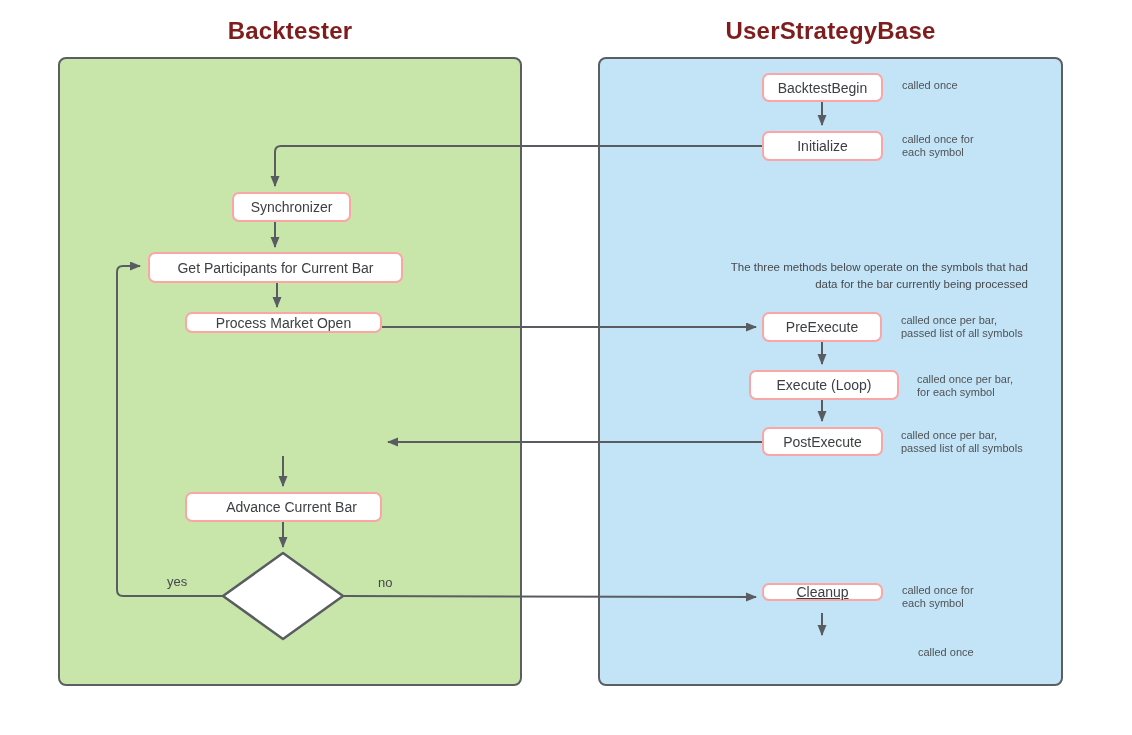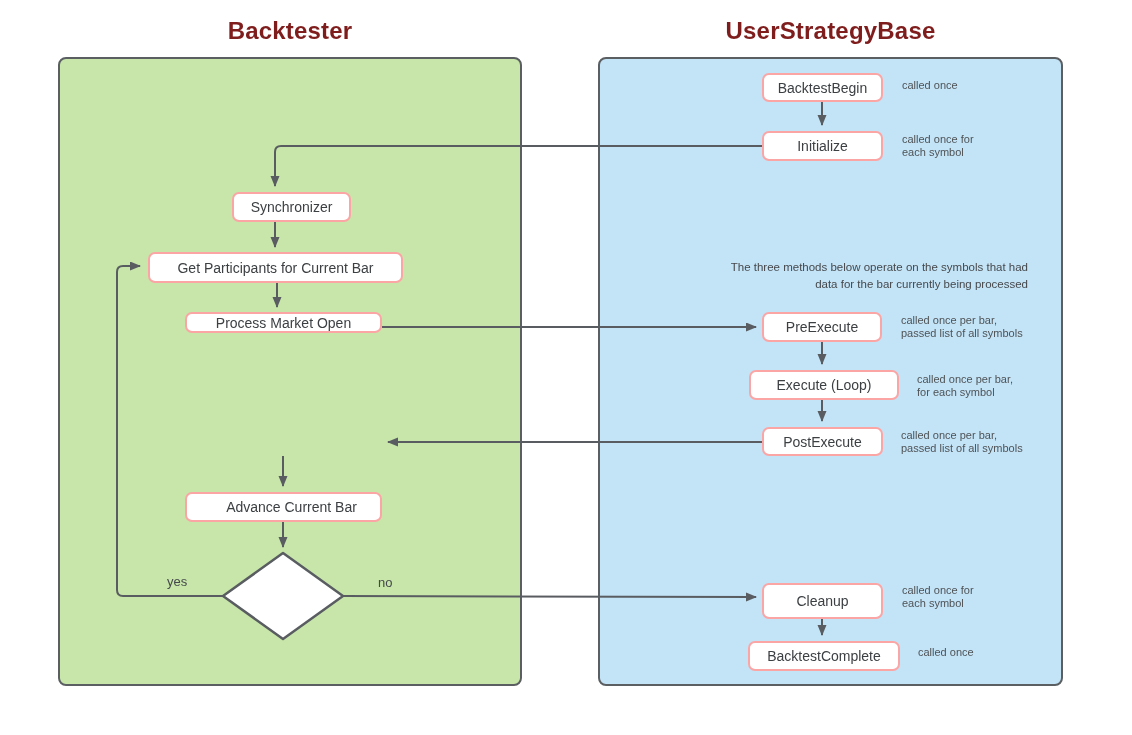--- a/index.html
+++ b/index.html
@@ -146,22 +146,21 @@
   <div class="node" style="left:185px; top:492px; width:197px; height:30px;padding-left:16px;">Advance Current Bar</div>
 
   <div class="edge-label" style="left:167px; top:574px;">yes</div>
   <div class="edge-label" style="left:378px; top:575px;">no</div>
 
   <div class="node" style="left:762px; top:73px; width:121px; height:29px;">BacktestBegin</div>
   <div class="node" style="left:762px; top:131px; width:121px; height:30px;">Initialize</div>
   <div class="node" style="left:762px; top:312px; width:120px; height:30px;">PreExecute</div>
   <div class="node" style="left:749px; top:370px; width:150px; height:30px;">Execute (Loop)</div>
   <div class="node" style="left:762px; top:427px; width:121px; height:29px;">PostExecute</div>
-  <div class="node" style="left:762px; top:583px; width:121px; height:36px;">Cleanup</div>
-  <div class="node" style="left:748px; top:641px; width:152px; height:30px;">BacktestComplete</div>
+  <div class="node" style="left:762px; top:583px; width:121px; height:18px;text-decoration:underline;">Cleanup</div>
 
   <div class="note" style="left:618px; top:259px; width:410px;">The three methods below operate on the symbols that had
 data for the bar currently being processed</div>
 
   <div class="annotation" style="left:902px; top:79px;">called once</div>
   <div class="annotation" style="left:902px; top:133px;">called once for
 each symbol</div>
   <div class="annotation" style="left:901px; top:314px;">called once per bar,
 passed list of all symbols</div>
   <div class="annotation" style="left:917px; top:373px;">called once per bar,

